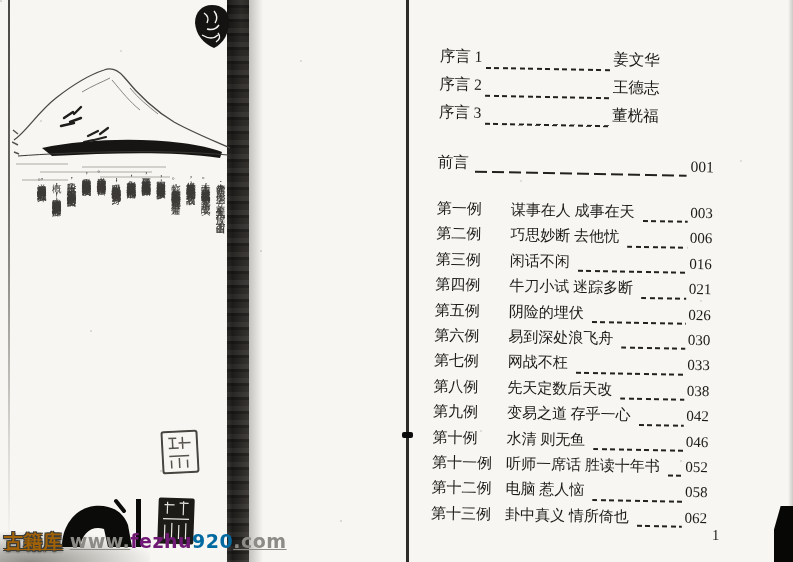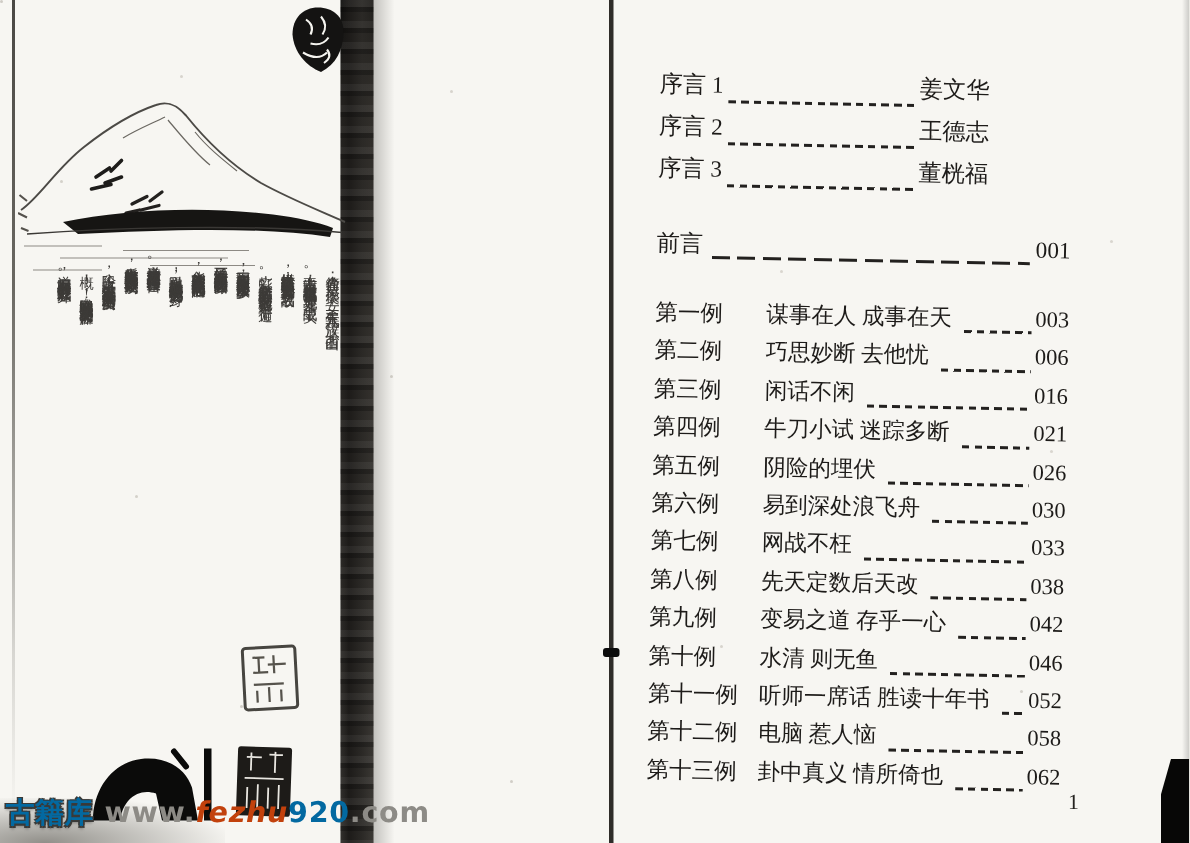--- a/index.html
+++ b/index.html
@@ -44,23 +44,23 @@
   }
   .bio div{height:238px;}
   .seal-mid{position:absolute;left:161px;top:430px;transform:rotate(-3deg);}
   .seal-bottom{position:absolute;left:157px;top:497px;transform:rotate(2deg);}
   .ink-blob{position:absolute;left:58px;top:495px;}
   .watermark{
     position:absolute;left:4px;top:529px;
     font-family:"DejaVu Sans", sans-serif;font-weight:bold;font-size:19px;letter-spacing:.5px;
     white-space:nowrap;
   }
-  .wm-lib{color:#0369a1;text-shadow:-1px -1px 0 #3a3a38,1px -1px 0 #3a3a38,-1px 1px 0 #3a3a38,1px 1px 0 #3a3a38,0 2px 2px rgba(0,0,0,.35);}
-  .wm-www,.wm-com{color:#8d8b86;}
-  .wm-green{color:#c2410c;font-style:italic;}
+  .wm-lib{color:#a16207;text-shadow:-1px -1px 0 #3a3a38,1px -1px 0 #3a3a38,-1px 1px 0 #3a3a38,1px 1px 0 #3a3a38,0 2px 2px rgba(0,0,0,.35);text-decoration:underline;}
+  .wm-www,.wm-com{color:#8d8b86;text-decoration:underline;}
+  .wm-green{color:#701a75;}
   .wm-red{color:#0369a1;}
   
   .toc{position:absolute;left:440px;top:46px;width:290px;color:#1d1b19;
     transform:rotate(1.1deg);transform-origin:0 0;}
   .row{display:flex;align-items:baseline;font-size:15.5px;}
   .preface-row{width:220px;height:28px;}
   .foreword-row{width:276px;height:26px;margin-top:22px;}
   .entry-row{width:276px;height:25.4px;font-size:15px;}
   .entries{margin-top:21px;}
   .lbl{white-space:nowrap;}

